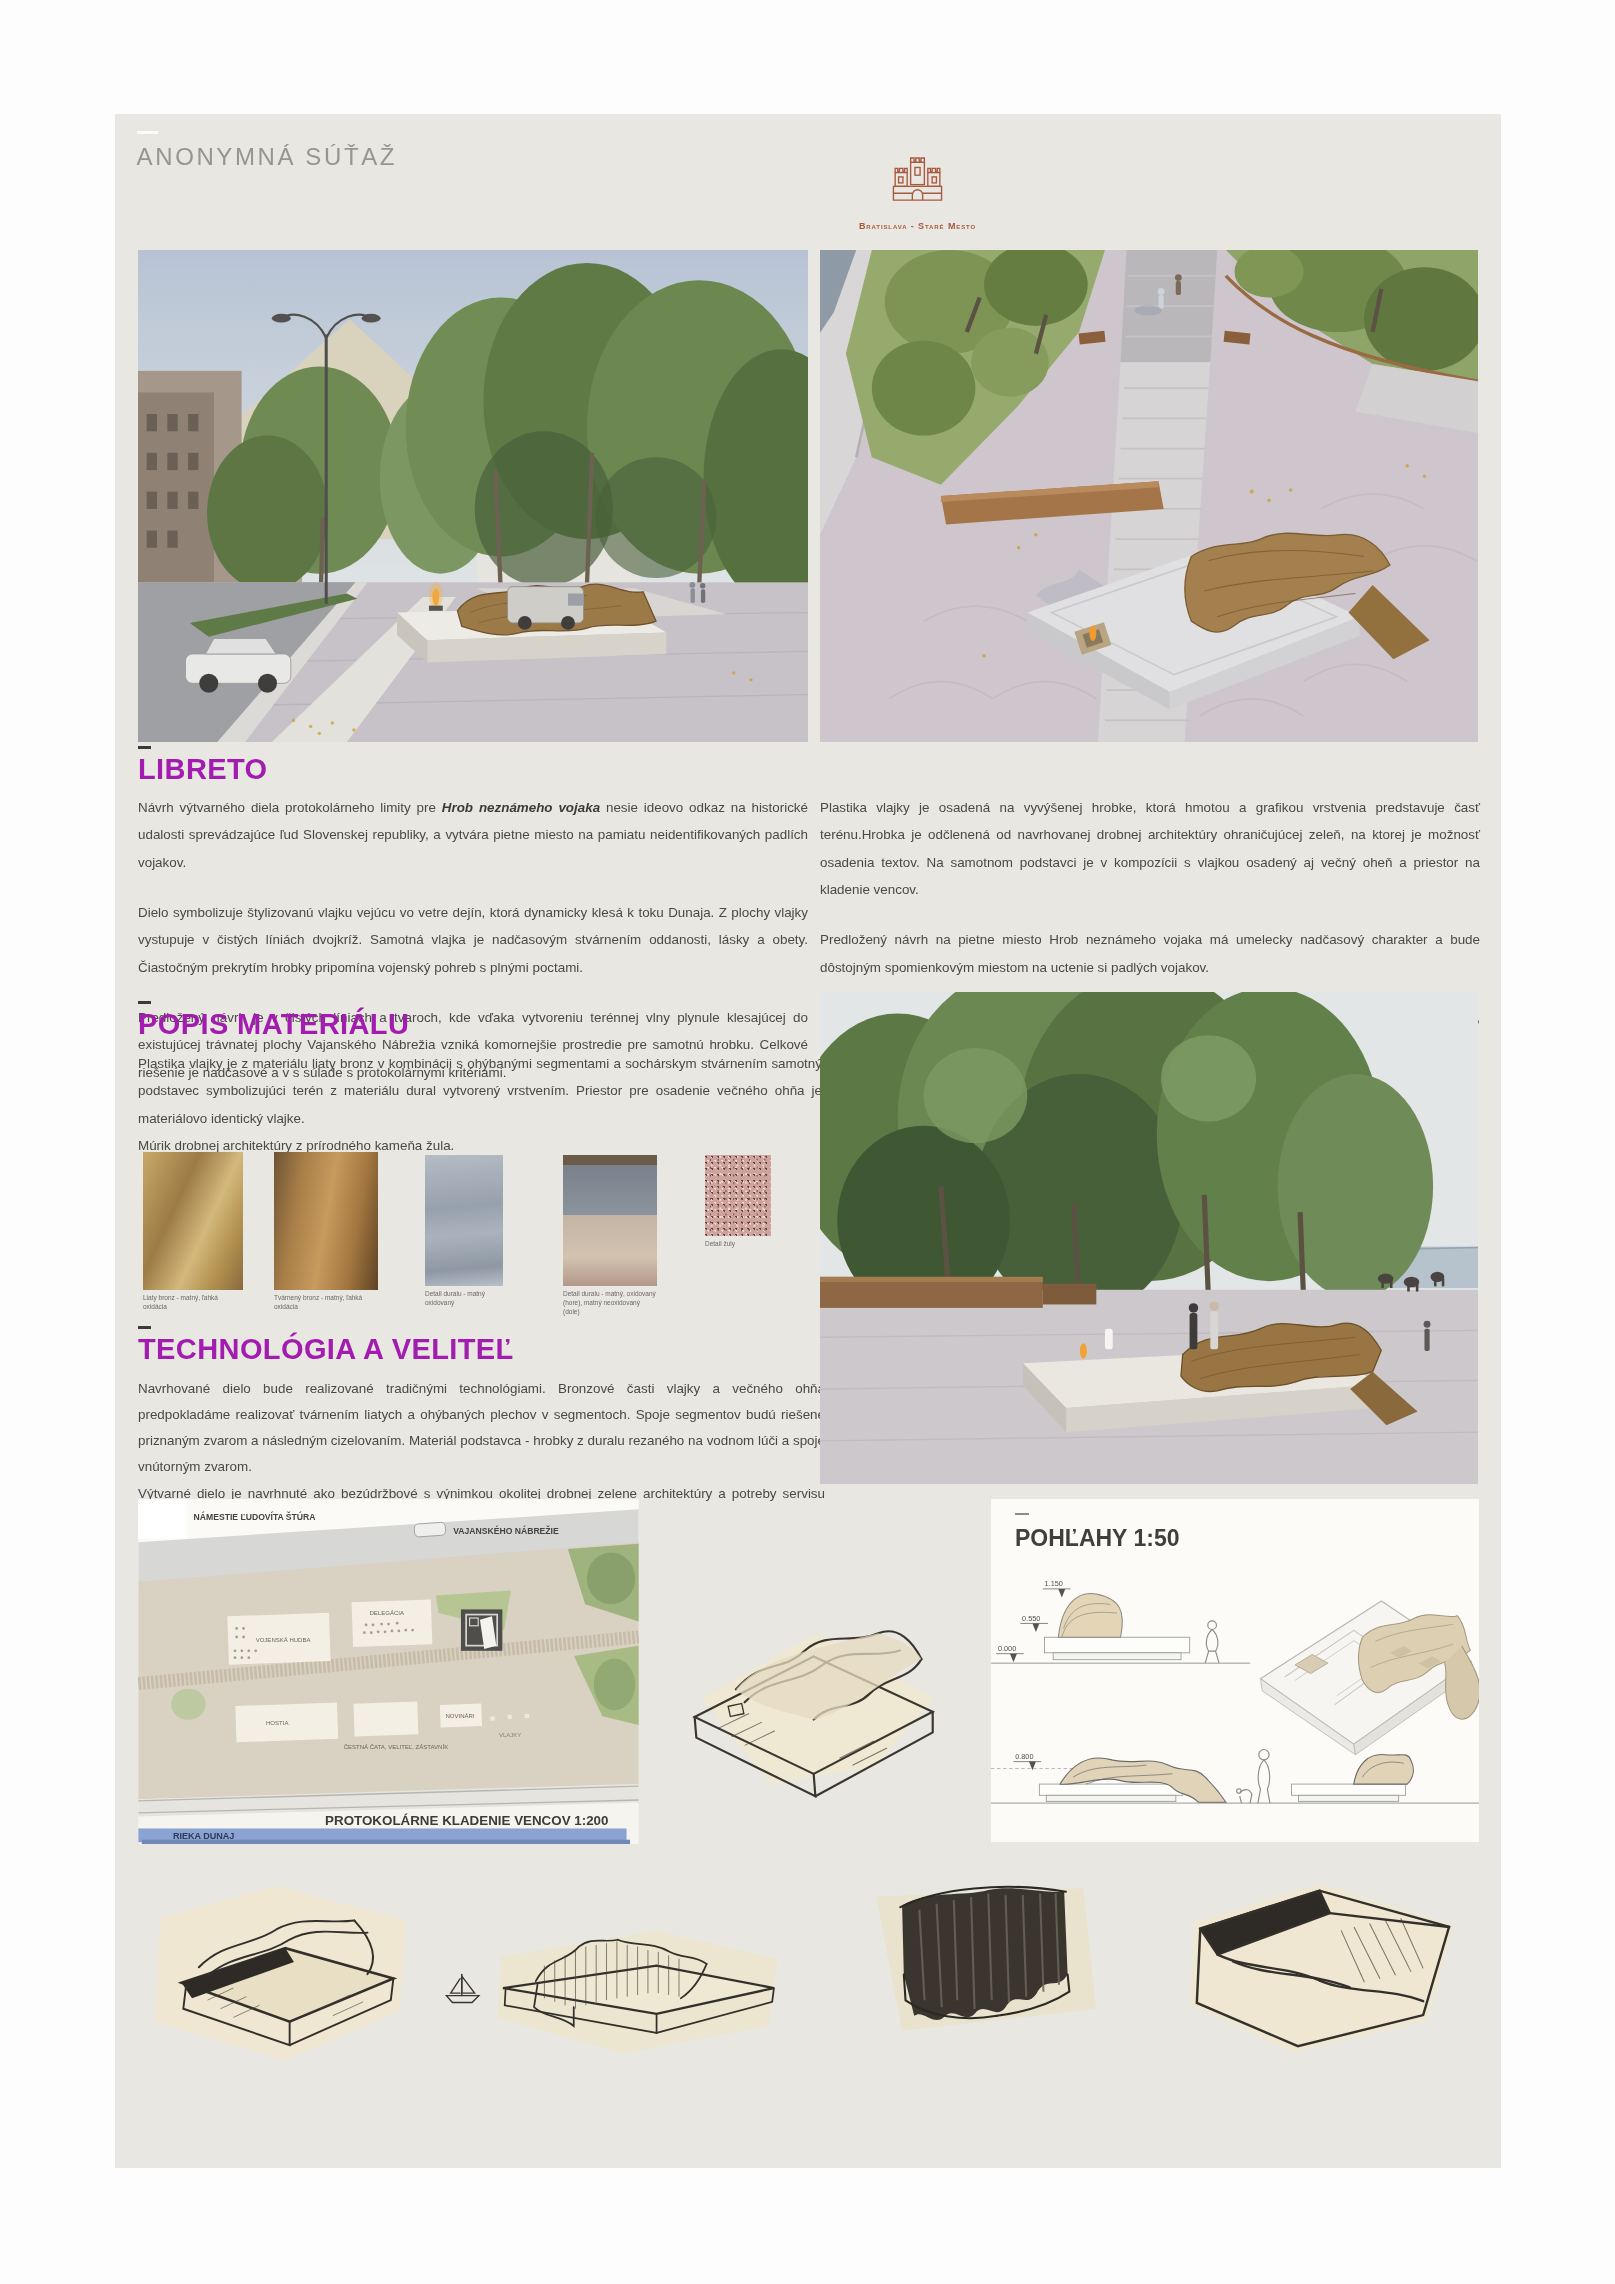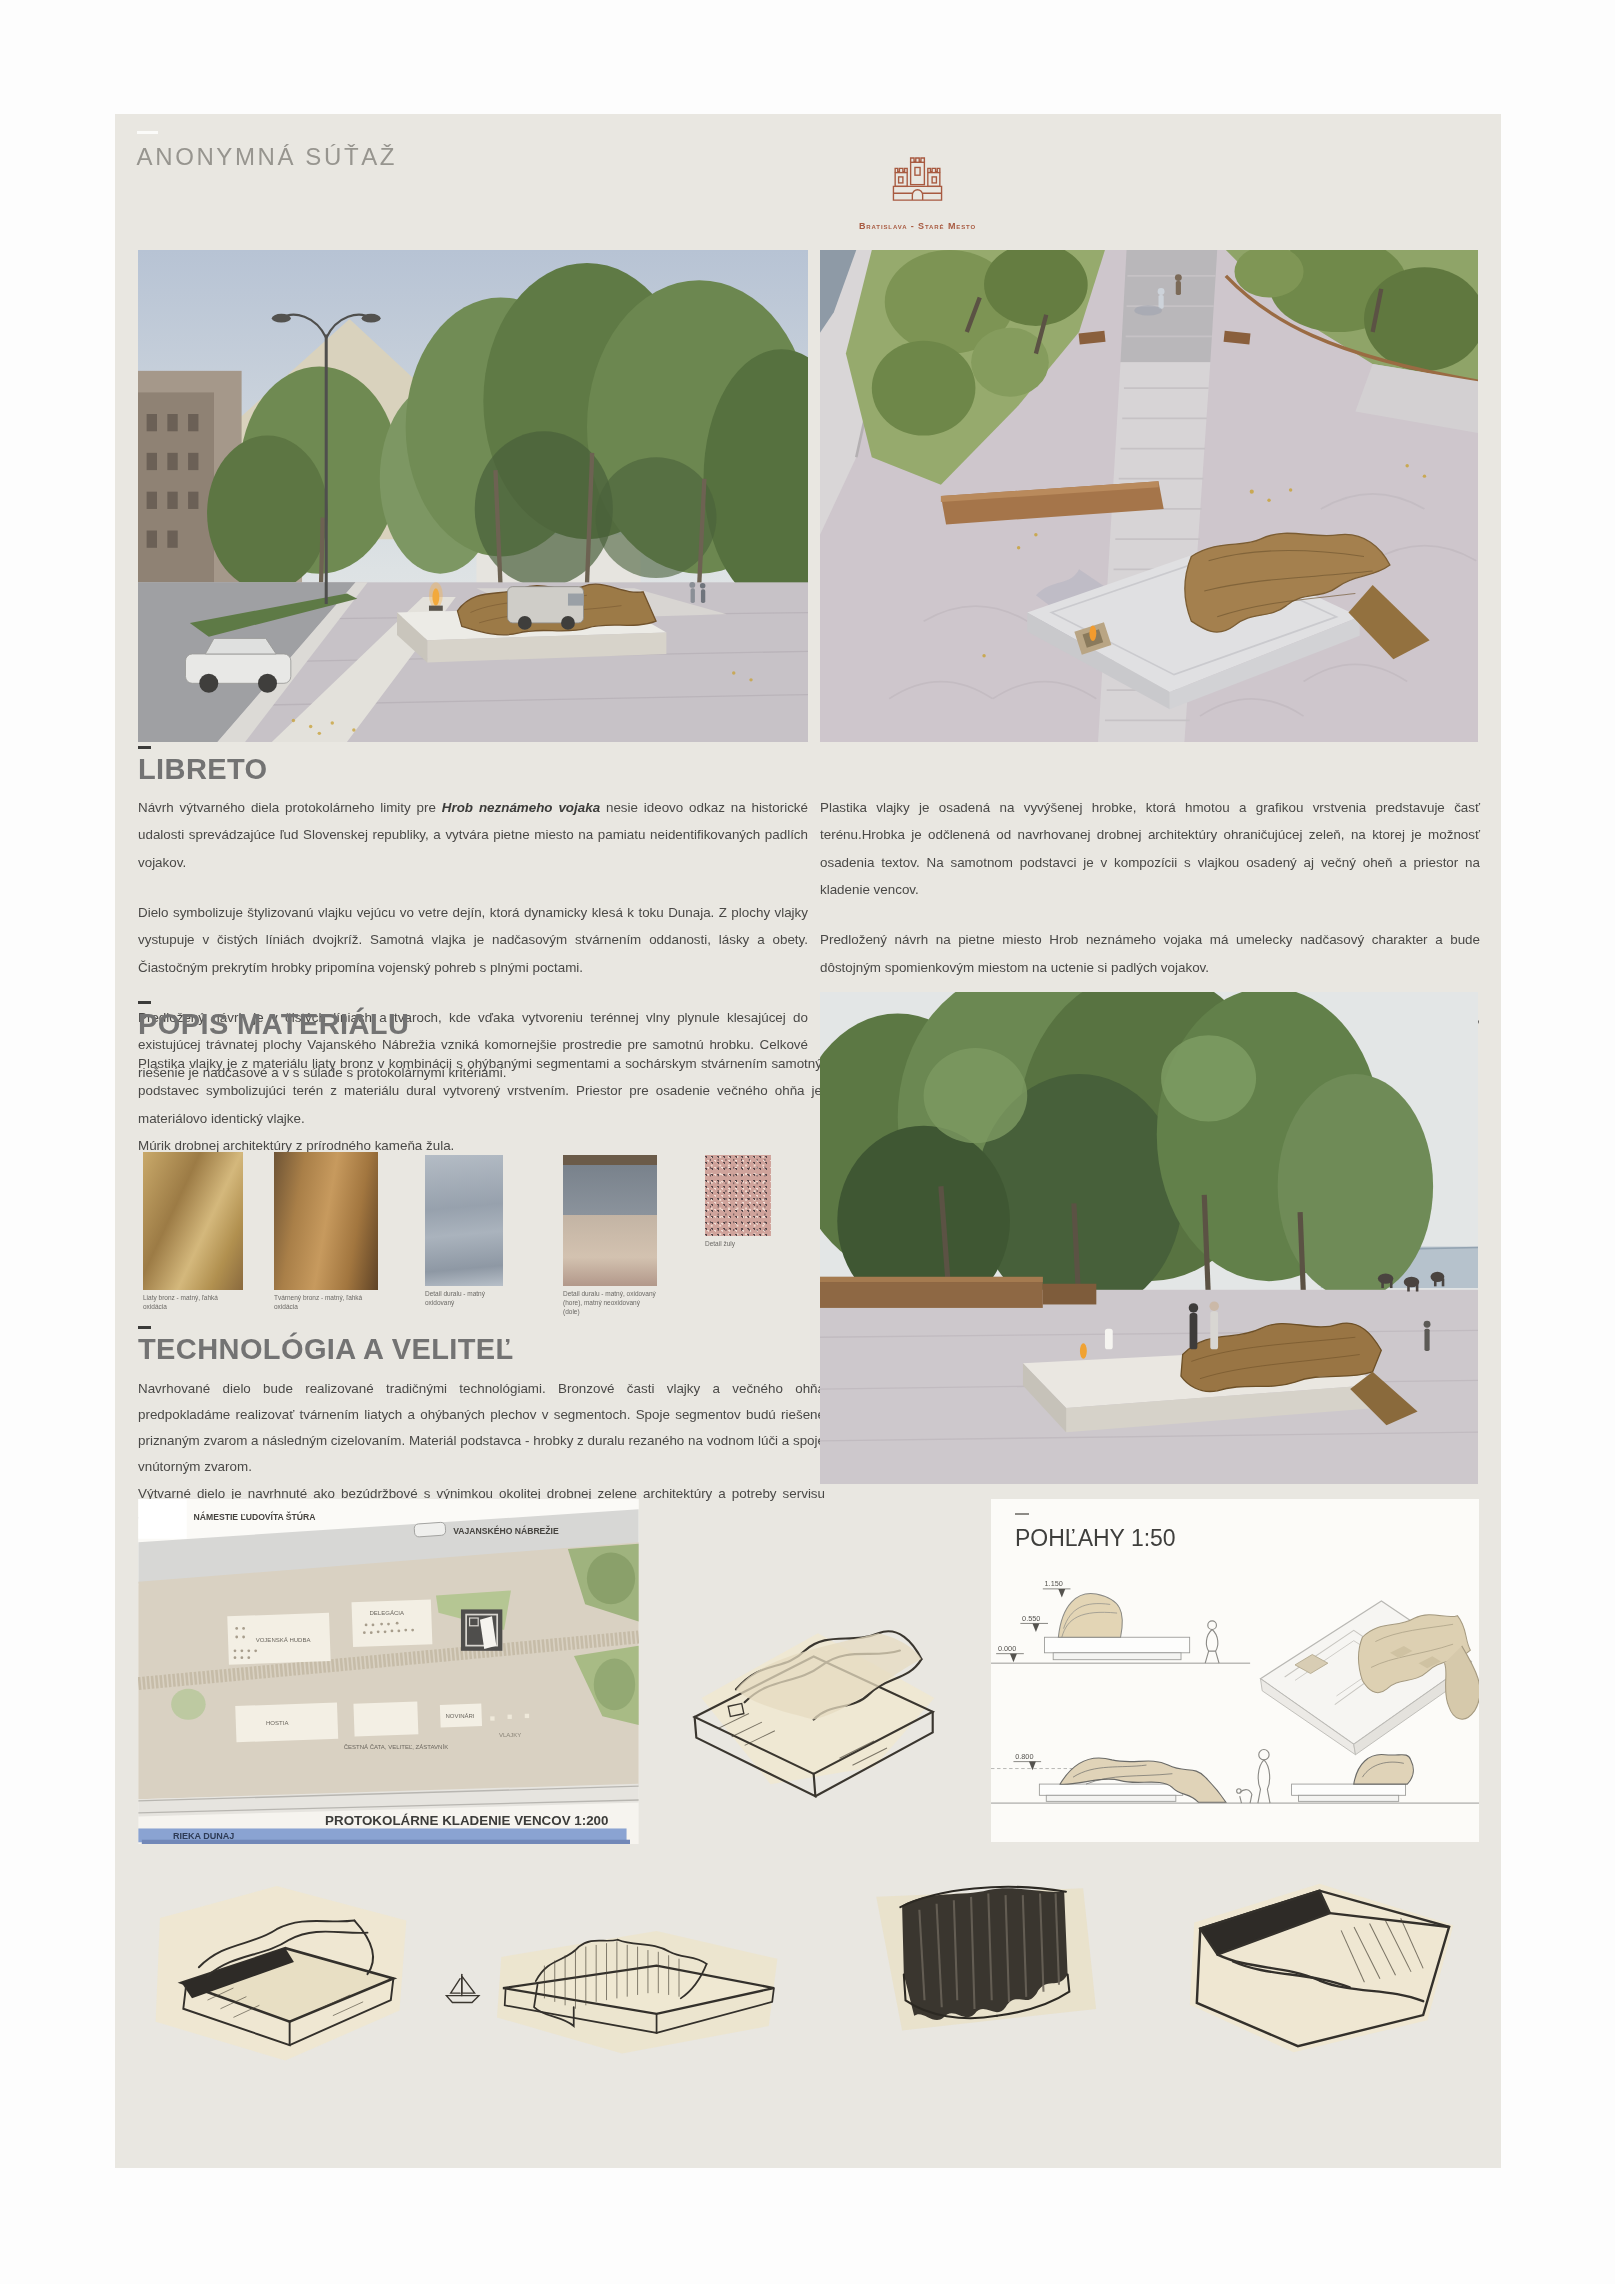--- a/index.html
+++ b/index.html
@@ -10,29 +10,29 @@
   .dash.light{background:#fbfbf9;}
   .dash.dark{background:#3b3b39;}
   .dash.gray{background:#8d8b86;}
   .eyebrow{position:absolute;font-size:24px;font-weight:300;letter-spacing:2.6px;color:#97958f;white-space:nowrap;}
   .poster-title{position:absolute;font-size:47px;font-weight:800;letter-spacing:0.4px;color:#3b3b39;white-space:nowrap;}
   .poster-date{position:absolute;font-size:16.4px;font-style:italic;color:#4e4c49;}
   .logo{position:absolute;width:147px;text-align:center;color:#a85a40;}
   .logo-text{font-size:9px;letter-spacing:0.9px;font-variant:small-caps;font-weight:600;margin-top:3.5px;color:#a85a40;}
   .render{position:absolute;overflow:hidden;}
   .render svg{display:block;width:100%;height:100%;}
-  .sec-head{position:absolute;font-size:29px;font-weight:800;color:#737373;letter-spacing:0.4px;white-space:nowrap;}
+  .sec-head{position:absolute;font-size:29px;font-weight:800;color:#a21caf;letter-spacing:0.4px;white-space:nowrap;}
   .col{position:absolute;}
   .col p{margin:0 0 22.4px 0;font-size:13.4px;line-height:2.05;color:#4a4947;text-align:justify;}
   .col p strong{font-weight:800;font-style:italic;color:#3b3b39;}
   .swatch{position:absolute;}
   .swatch .img{width:100%;}
   .swatch .cap{font-size:6.5px;color:#6b6965;margin-top:4.3px;line-height:1.35;}
   .panel{position:absolute;background:#fcfbf8;}
-  .pohlady-head{position:absolute;font-size:23px;font-weight:400;color:#3f3f3d;}
+  .pohlady-head{position:absolute;font-size:23px;font-weight:700;color:#3f3f3d;}
   .sketch{position:absolute;}
   .sketch svg,.panel svg,.plan svg{display:block;width:100%;height:100%;}
   .plan{position:absolute;}
   text{font-family:"Liberation Sans", sans-serif;}
 </style>
 </head>
 <body>
 
 <div class="page">
   <div class="card">

